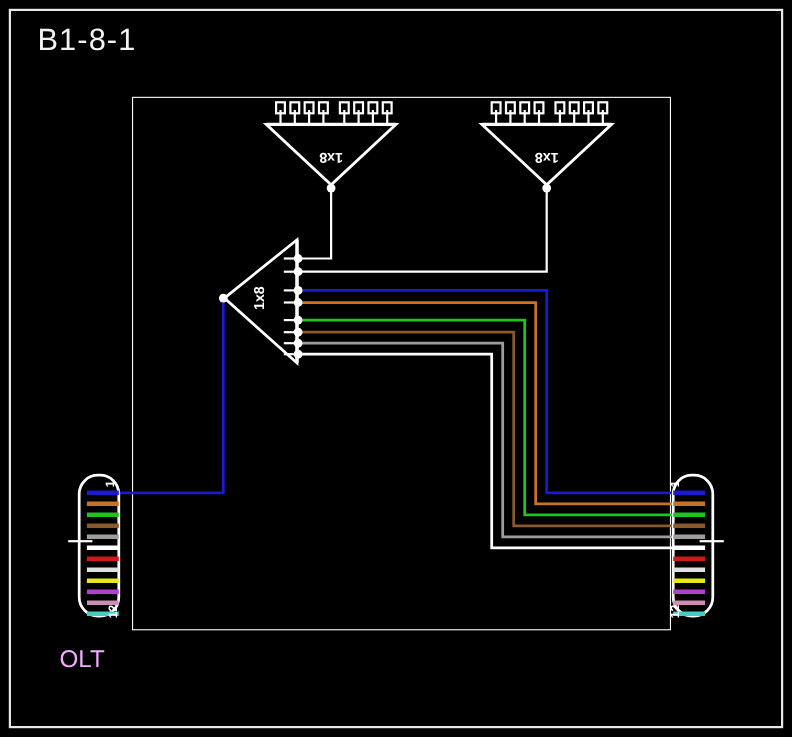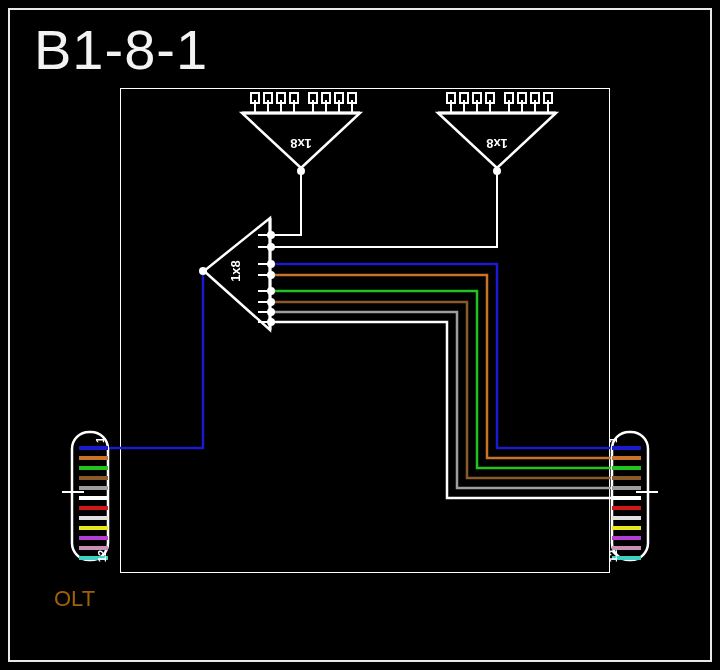--- a/index.html
+++ b/index.html
@@ -2,23 +2,23 @@
 <html><head>
 <meta charset="utf-8">
 <style>
   html,body{margin:0;padding:0;background:#000;}
   body{width:720px;height:670px;overflow:hidden;
        font-family:"Liberation Sans", sans-serif;}
   #stage{position:relative;width:720px;height:670px;background:#000;}
   .frame{position:absolute;box-sizing:border-box;}
   #outer-frame{left:8px;top:8px;width:704px;height:654px;border:2px solid #e8e8e8;}
   #rack-box{left:120px;top:88px;width:490px;height:485px;border:1.5px solid #ffffff;}
-  #title{position:absolute;left:34px;top:22px;color:#f2f2f2;font-size:56px;
+  #title{position:absolute;left:34px;top:22px;color:#f2f2f2;font-size:28px;
          letter-spacing:1px;line-height:1;white-space:nowrap;}
-  #olt-label{position:absolute;left:54px;top:588px;color:#a16207;font-size:22px;
+  #olt-label{position:absolute;left:54px;top:588px;color:#f0abfc;font-size:22px;
              line-height:1;white-space:nowrap;text-align:right;}
   svg#wiring{position:absolute;left:0;top:0;width:720px;height:670px;}
   .spl-label{font-size:13px;font-weight:bold;fill:#ffffff;
              font-family:"Liberation Sans", sans-serif;}
   .port-num{font-size:11px;font-weight:bold;fill:#ffffff;
             font-family:"Liberation Sans", sans-serif;}
 </style>
 </head>
 <body>
 

